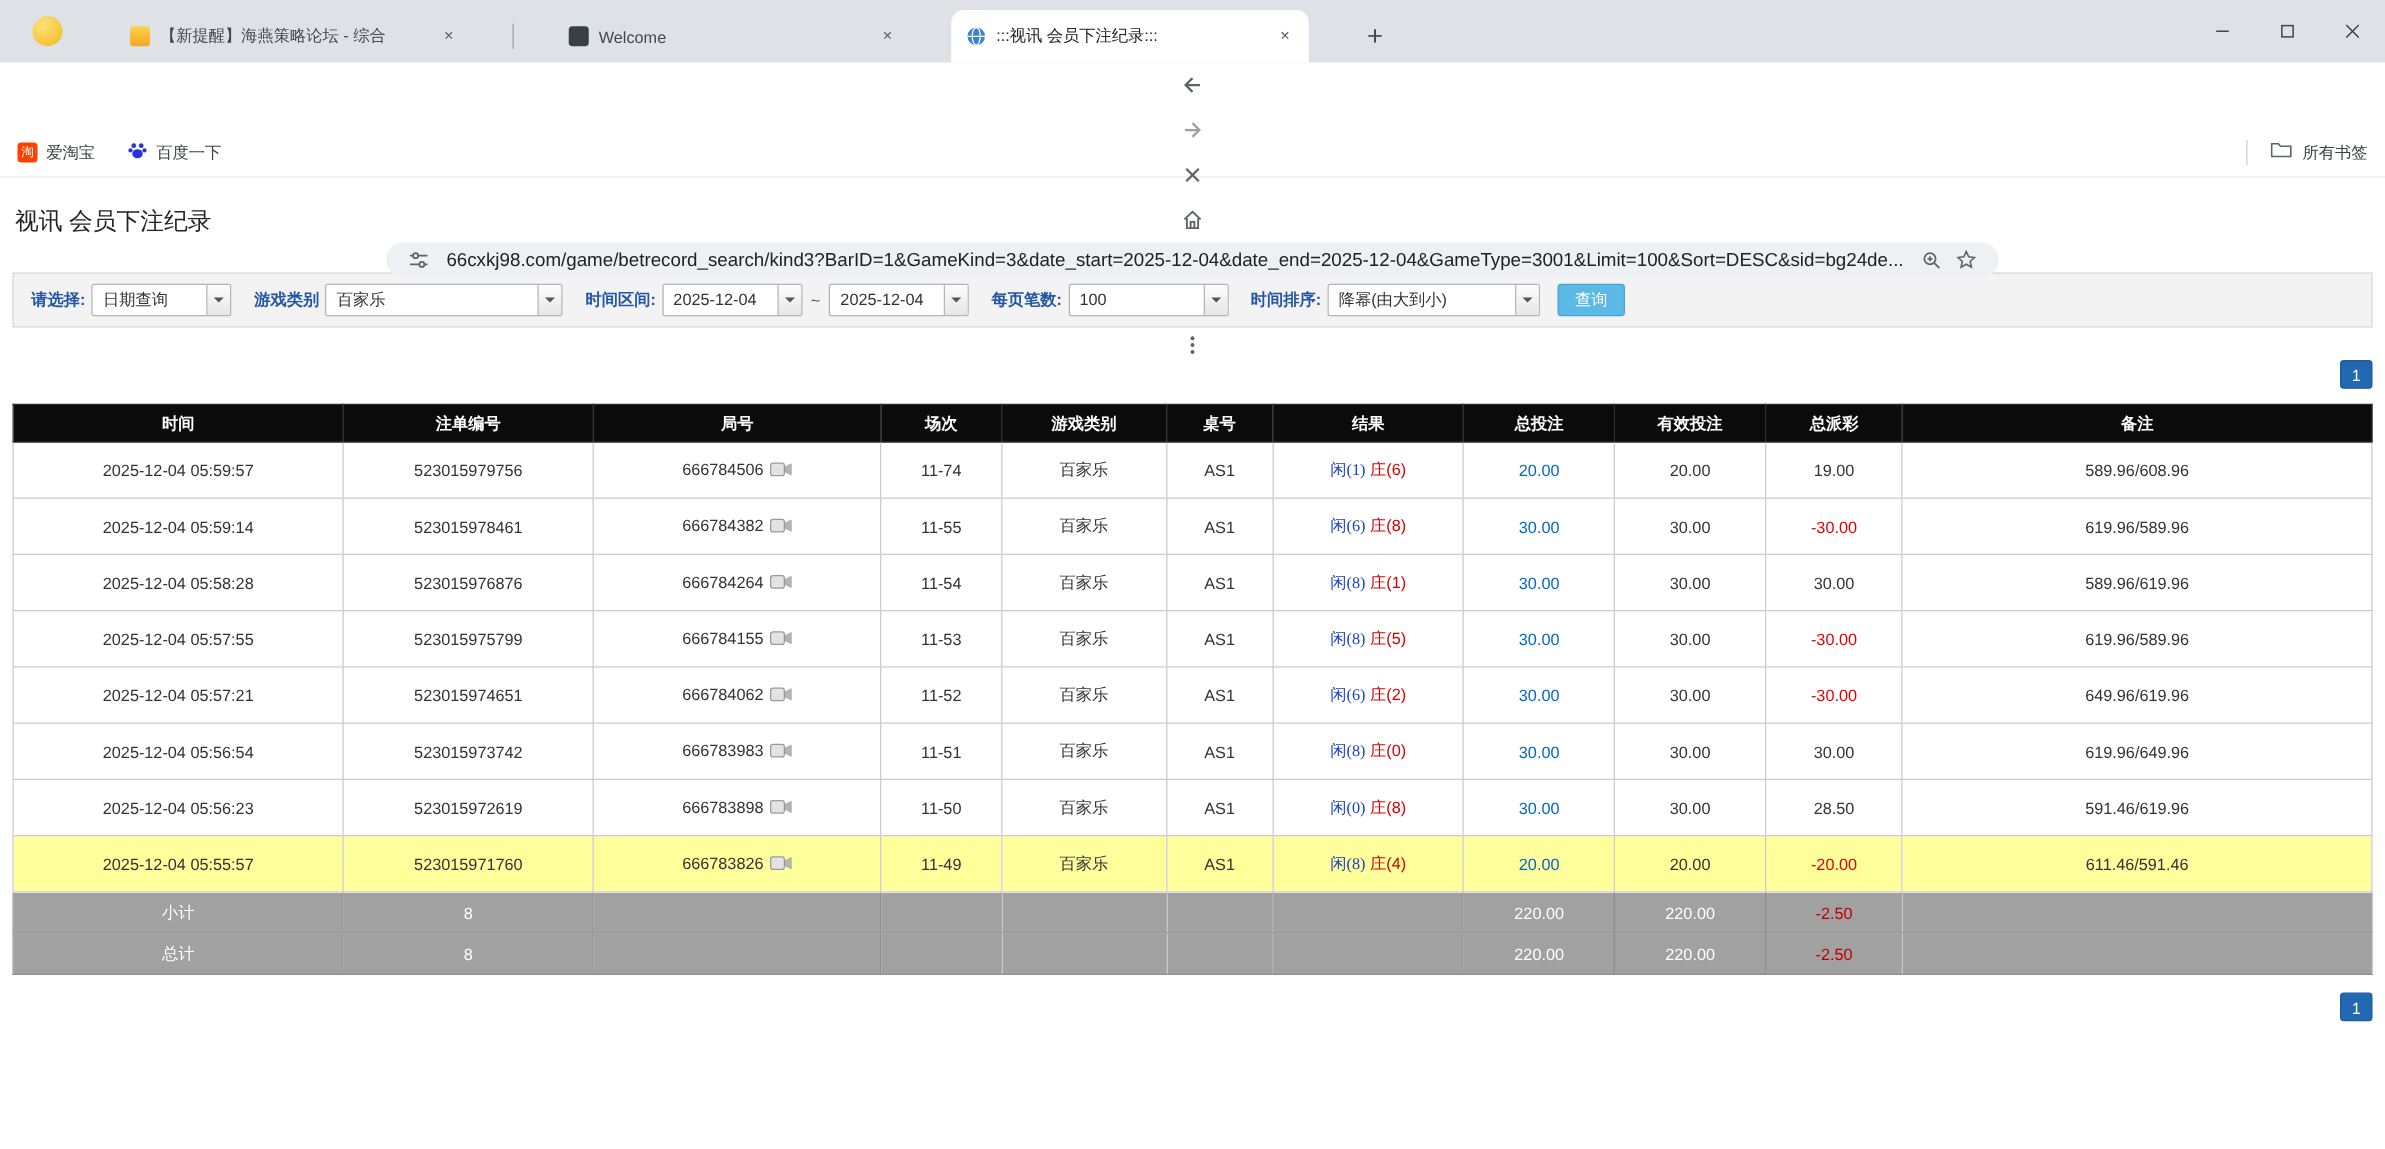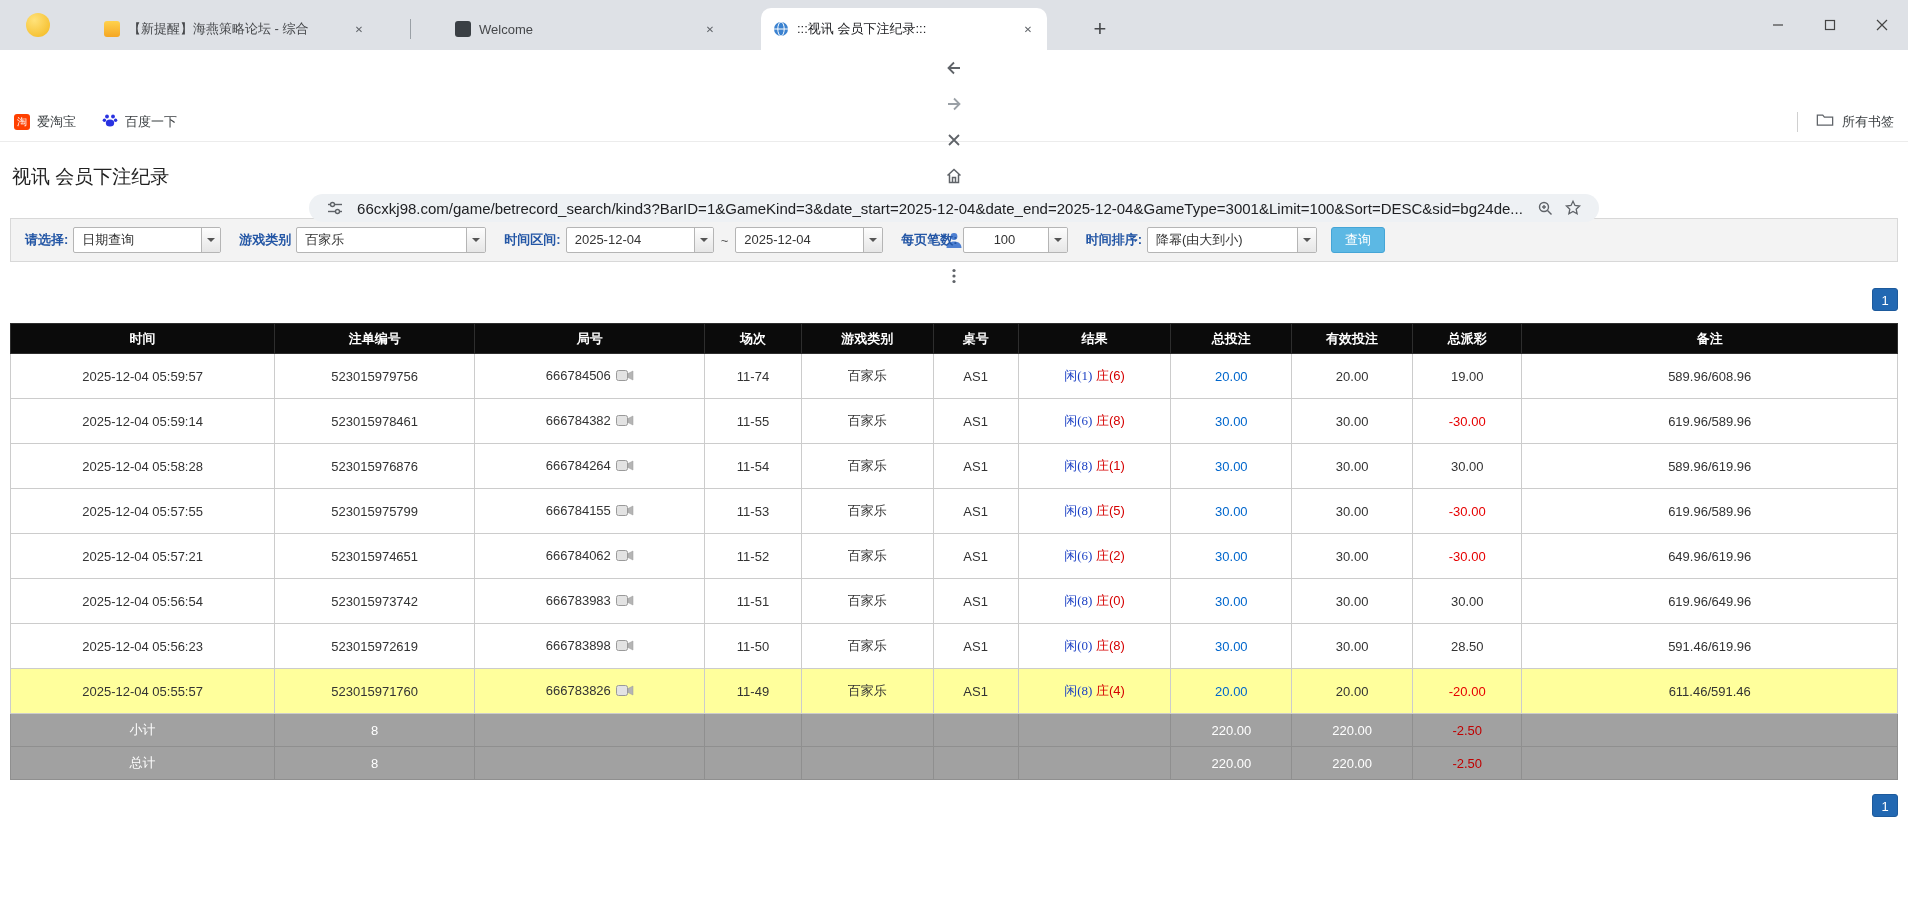--- a/index.html
+++ b/index.html
@@ -41,21 +41,21 @@
   .page { background: #fff; }
   .page-title { font-size: 19px; font-weight: 400; color: #222; margin: 22px 0 0 12px; }
 
   .filterbar { margin: 28px 10px 0; height: 44px; background: #f3f3f3; border: 1px solid #d8d8d8; display: flex; align-items: center; padding: 0 14px; font-size: 13px; }
   .f-label { color: #2356a5; font-weight: bold; margin: 0 5px 0 18px; white-space: nowrap; }
   .f-label.first { margin-left: 0; }
   .combo { display: inline-flex; height: 26px; border: 1px solid #b5b5b5; background: #fff; border-radius: 2px; overflow: hidden; flex: none; }
   .combo-text { flex: 1; padding: 0 8px; line-height: 24px; font-size: 13px; color: #333; white-space: nowrap; overflow: hidden; }
   .combo-arrow { width: 19px; border-left: 1px solid #b5b5b5; background: linear-gradient(#fdfdfd, #e6e6e6); display: flex; align-items: center; justify-content: center; }
   .combo-arrow::after { content: ""; border: 4px solid transparent; border-top-color: #555; margin-top: 4px; }
-  .w140 { width: 148px; justify-content: space-between; } .w190 { width: 190px; } .w105 { width: 105px; padding-left: 22px; } .w170 { width: 170px; }
+  .w140 { width: 112px; justify-content: space-between; } .w190 { width: 190px; } .w105 { width: 128px; } .w170 { width: 170px; }
   .tilde { margin: 0 7px; color: #555; }
   .search-btn { margin-left: 14px; height: 26px; padding: 0 13px; background: #5cb8e4; border: 1px solid #45a5d6; border-radius: 3px; color: #fff; font-size: 13px; display: flex; align-items: center; }
 
   .summarybar { margin: 20px 10px 0; height: 36px; background: #e6f1d6; border: 1px solid #d2e4ba; display: flex; align-items: center; justify-content: space-between; padding: 0 12px; }
   .summary-left { font-size: 13px; color: #6b6f63; }
   .summary-right { font-size: 12px; color: #ff0000; }
 
   .pager { margin: 0 10px; text-align: right; }
   .pager.top { margin-top: 26px; margin-bottom: 12px; }
   .pager.bottom { margin-top: 14px; }

